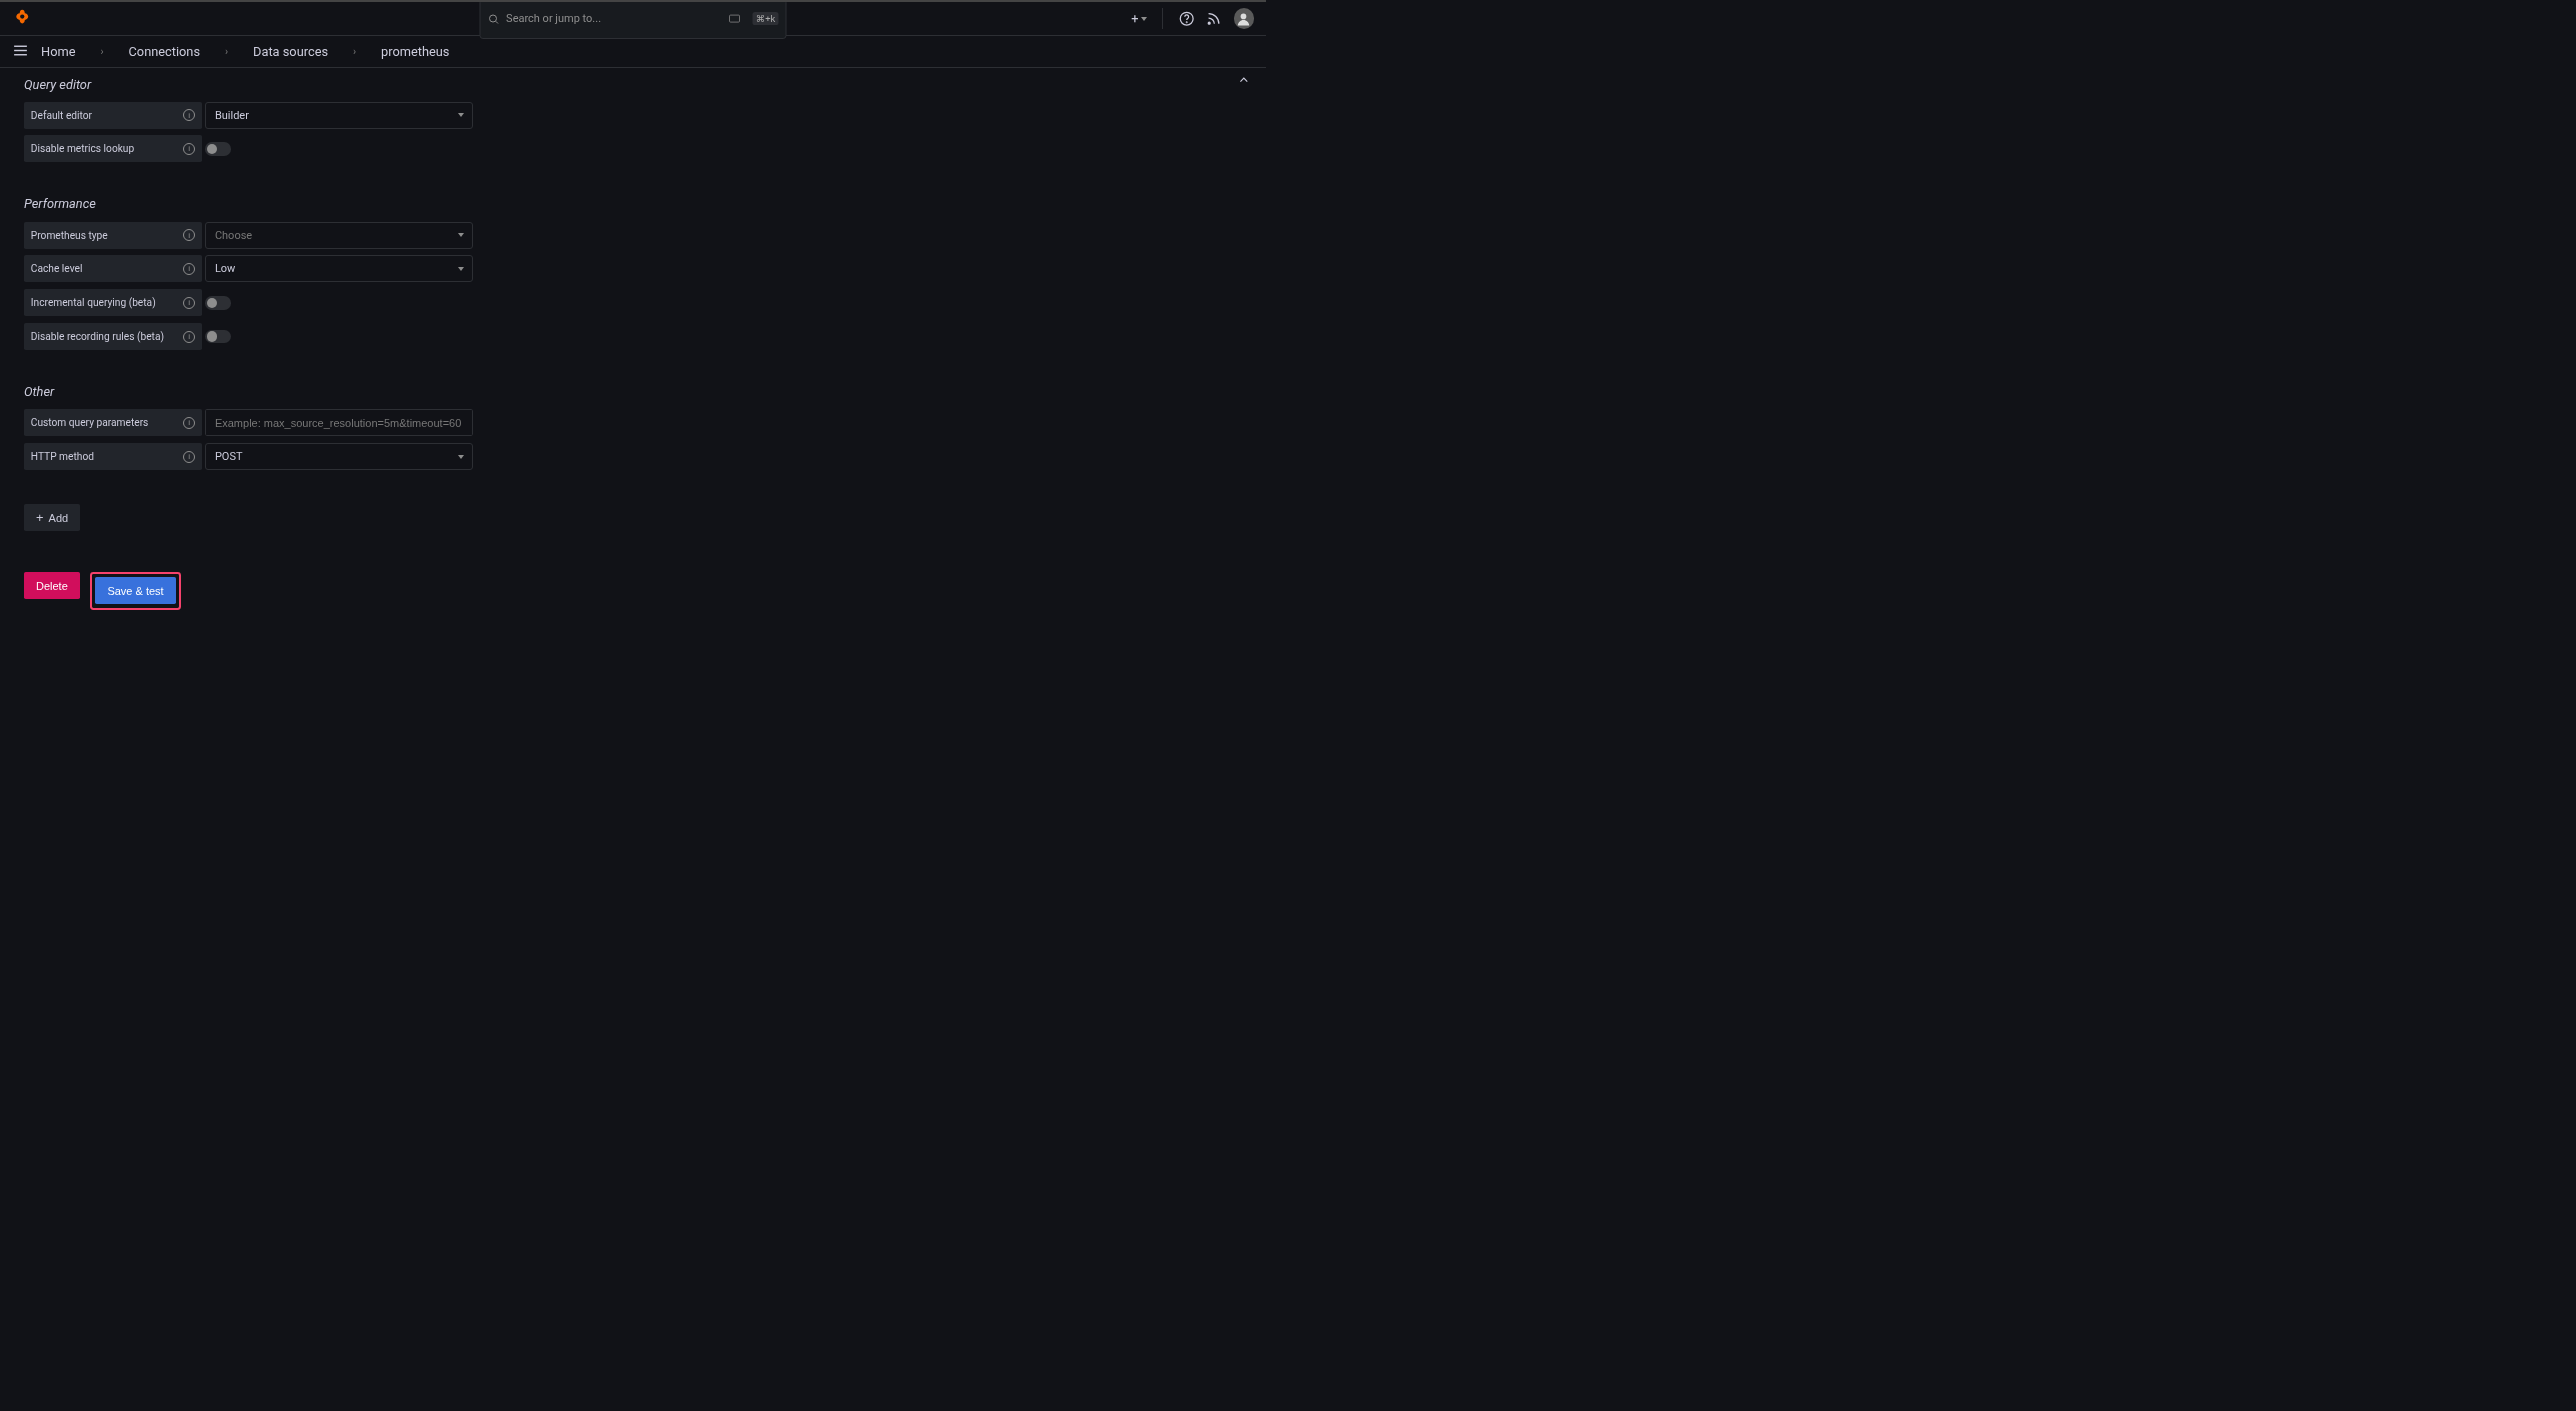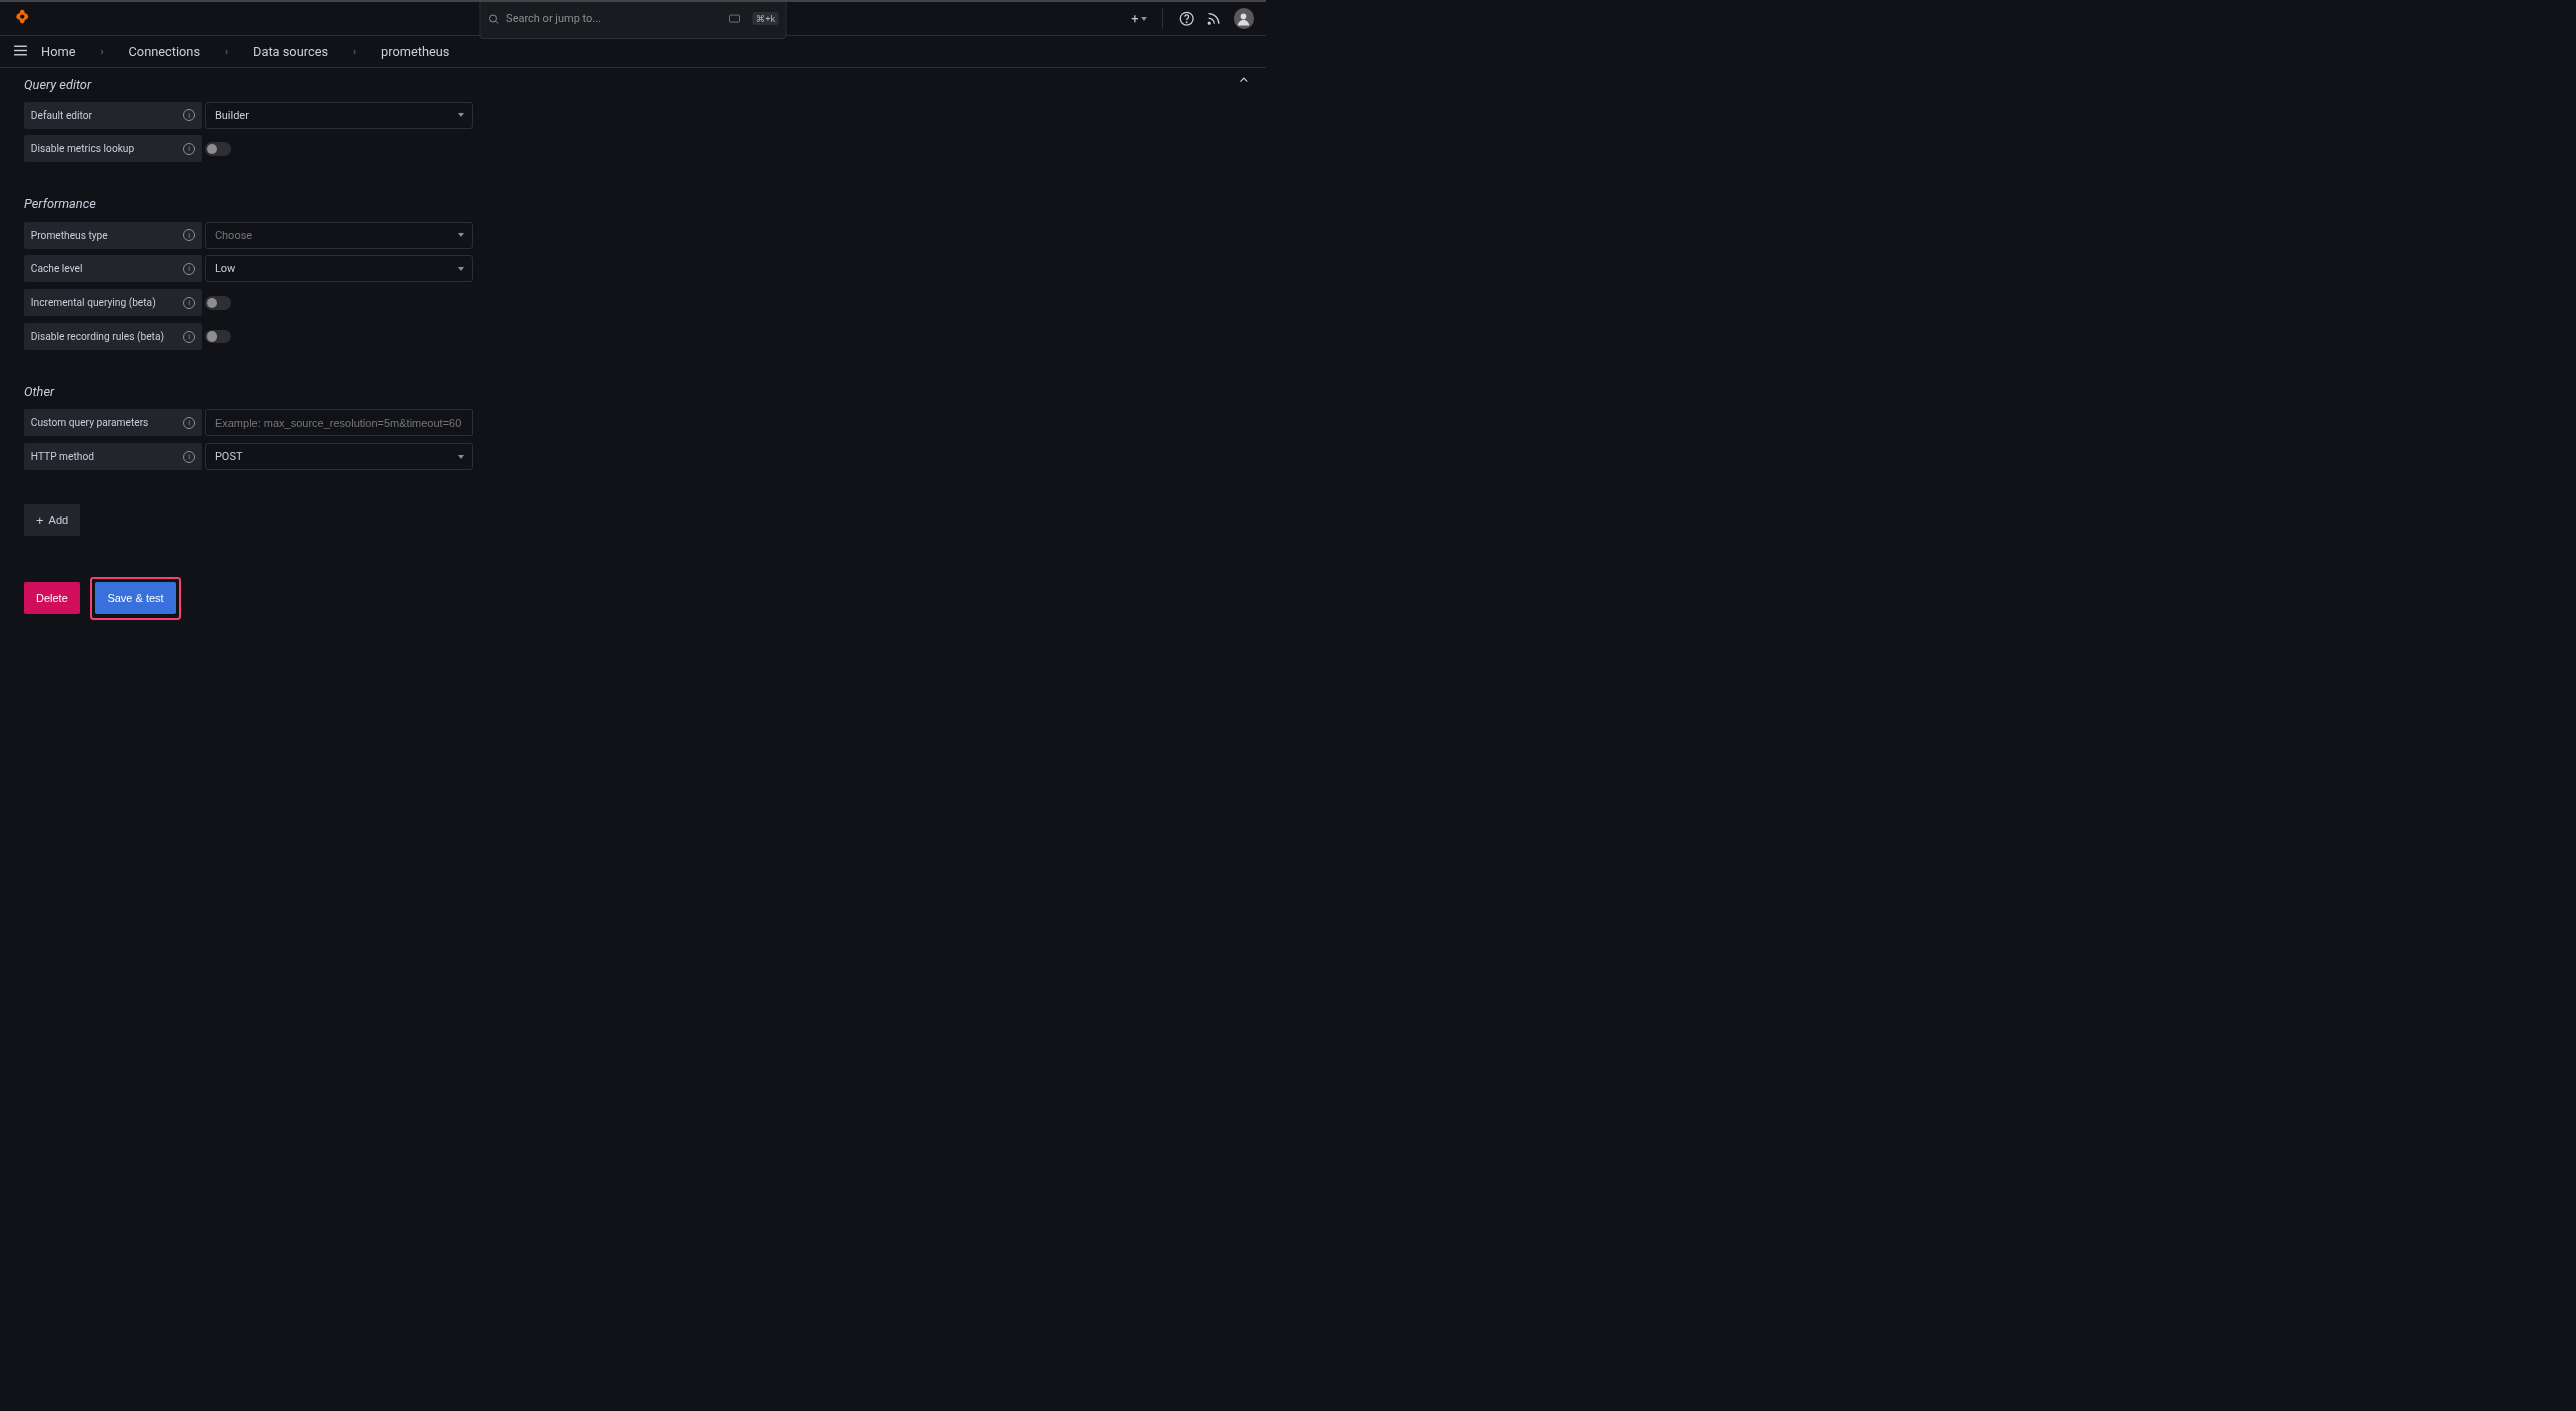--- a/index.html
+++ b/index.html
@@ -204,21 +204,21 @@
   position: absolute;
   left: 1.7px;
   top: 1.7px;
   width: 10.2px;
   height: 10.2px;
   background: #8e8e8e;
   border-radius: 50%;
 }
 .btn {
   height: 27px;
-  padding: 16px 12px;
+  padding: 8px 12px;
   border-radius: 1.7px;
   border: none;
   font-size: 11px;
   cursor: pointer;
   display: inline-flex;
   align-items: center;
   gap: 5.1px;
 }
 .btn-secondary {
   background: #22252b;
@@ -228,21 +228,21 @@
   background: #d10e5c;
   color: #fff;
 }
 .btn-primary {
   background: #3871dc;
   color: #fff;
 }
 .footer-actions {
   display: flex;
   gap: 10.2px;
-  align-items: center;
+  align-items: flex-start;
   margin-top: 41px;
 }
 .highlight-box {
   border: 2.6px solid #f5426c;
   border-radius: 3.4px;
   padding: 3.4px;
   display: inline-flex;
 }
 .plus-icon::before { content: '+'; font-size: 12.8px; }
 .plus-caret { display: flex; align-items: center; gap: 2.6px; cursor: pointer; }

